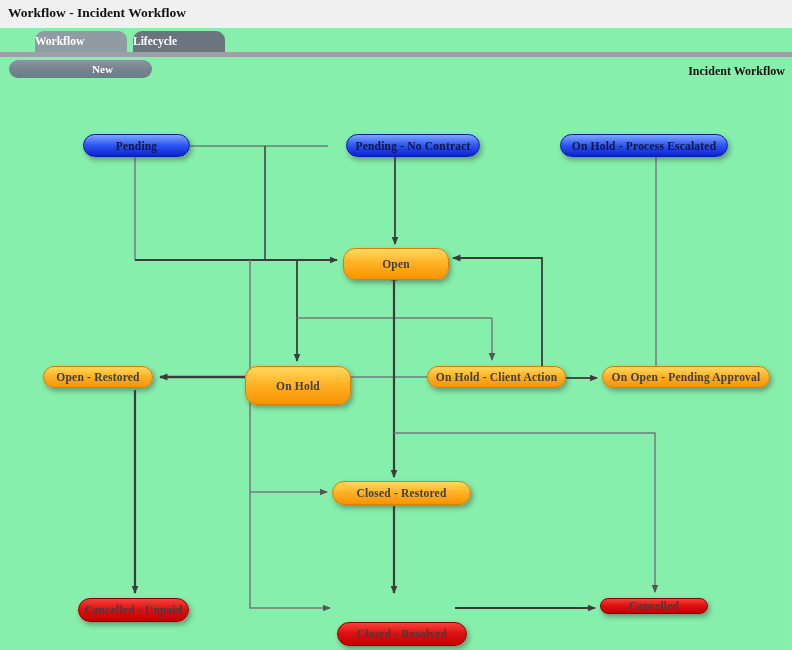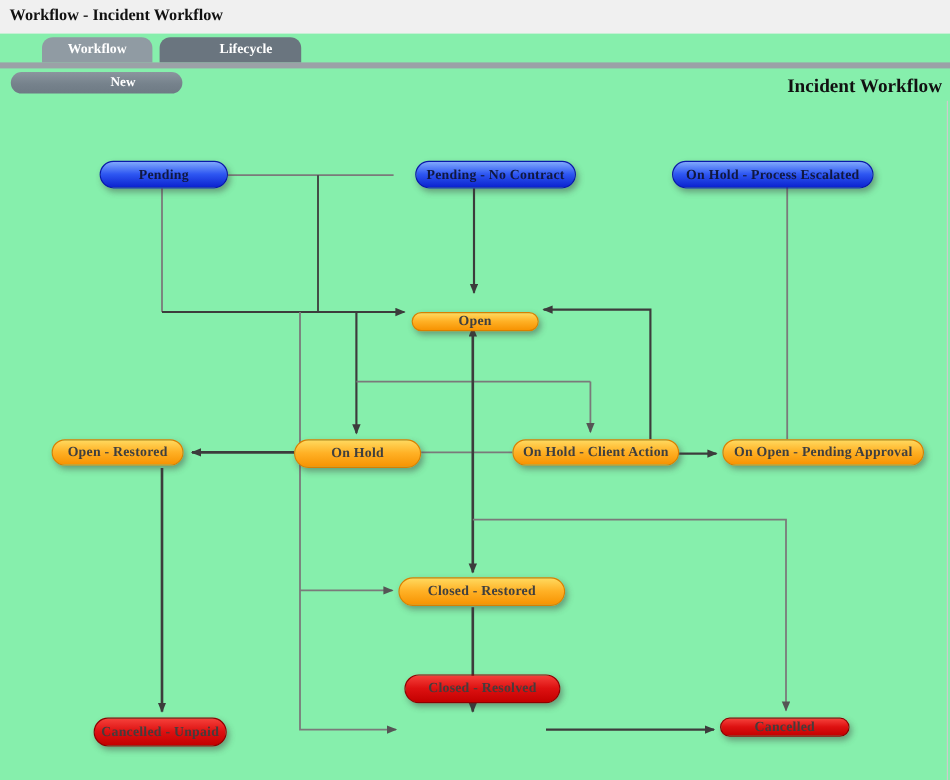--- a/index.html
+++ b/index.html
@@ -3,29 +3,29 @@
 <meta charset="utf-8">
 <style>
   html,body{margin:0;padding:0;background:#fff;}
   .page{position:relative;width:792px;height:650px;background:#86efac;overflow:hidden;
         font-family:Liberation Serif, serif;}
   
   .title-bar{position:absolute;left:0;top:0;width:792px;height:28px;background:#f0f0f0;}
   .title-bar .title{position:absolute;left:8px;top:5px;font-size:13.5px;font-weight:bold;color:#111;}
   
   .tab{position:absolute;top:31px;height:21px;border-radius:9px 9px 0 0;color:#fff;
-       font-size:11.5px;font-weight:bold;text-align:center;line-height:21px;cursor:default;}
+       font-size:11.5px;font-weight:bold;text-align:left;line-height:21px;cursor:default;}
   .tab-inactive{left:35px;width:92px;background:#909ba3;}
-  .tab-active{left:133px;width:92px;background:#6a757f;padding-left:26px;}
+  .tab-active{left:133px;width:92px;background:#6a757f;}
   .tab-divider{position:absolute;left:0;top:52px;width:792px;height:5px;background:#9ba1a7;}
   
   .new-btn{position:absolute;left:9px;top:60px;width:99px;height:18px;border-radius:10px;
            background:linear-gradient(180deg,#8b959e 0%,#76828c 55%,#6e7a84 100%);
            color:#fff;font-size:11px;font-weight:bold;text-align:center;line-height:18px;padding-left:44px;}
-  .panel-title{position:absolute;right:7px;top:64px;font-size:16px;font-weight:bold;color:#111;}
+  .panel-title{position:absolute;right:7px;top:64px;font-size:12px;font-weight:bold;color:#111;}
   .right-border{position:absolute;top:84px;bottom:0;right:2px;width:1px;background:#cccccc;}
   
   .edges{position:absolute;left:0;top:0;width:792px;height:650px;pointer-events:none;z-index:1;}
   .edge-dark{stroke:var(--edge-dark,#3c3c3c);fill:none;}
   .edge-gray{stroke:var(--edge-gray,#7a7a7a);fill:none;}
   .node{position:absolute;z-index:2;display:flex;align-items:center;justify-content:center;
         border-radius:12px;font-size:11.5px;font-weight:bold;letter-spacing:.2px;white-space:nowrap;
         box-shadow:2px 3px 5px rgba(60,60,60,.45);box-sizing:border-box;cursor:default;}
   .node-blue{background:linear-gradient(180deg,var(--blue-top,#7fa8fc) 0%,var(--blue-mid,#2e57f2) 48%,var(--blue-bottom,#0b23cf) 100%);
              border:1px solid var(--blue-border,#0a18a8);color:var(--blue-text,#101840);text-align:center;}
@@ -80,25 +80,25 @@
         <polyline points="394,433 655,433 655,592" class="edge-gray" stroke-width="1.5" marker-end="url(#arr-gray)"></polyline>
         <polyline points="135,390 135,593" class="edge-dark" stroke-width="2.2" marker-end="url(#arr-dark)"></polyline>
         <polyline points="455,608 595,608" class="edge-dark" stroke-width="1.8" marker-end="url(#arr-dark)"></polyline>
       </g>
   </svg>
 
   <div id="node-layer">
       <div class="node node-blue" style="left: 83px; top: 134px; width: 107px; height: 23px;">Pending</div>
       <div class="node node-blue" style="left: 346px; top: 134px; width: 134px; height: 23px;">Pending - No Contract</div>
       <div class="node node-blue" style="left: 560px; top: 134px; width: 168px; height: 23px;">On Hold - Process Escalated</div>
-      <div class="node node-orange" style="left: 343px; top: 260px; width: 106px; height: 16px;">Open</div>
+      <div class="node node-orange" style="left: 343px; top: 248px; width: 106px; height: 32px;">Open</div>
       <div class="node node-orange" style="left: 43px; top: 366px; width: 110px; height: 22px;">Open - Restored</div>
-      <div class="node node-orange" style="left: 245px; top: 366px; width: 106px; height: 24px;">On Hold</div>
+      <div class="node node-orange" style="left: 245px; top: 366px; width: 106px; height: 39px;">On Hold</div>
       <div class="node node-orange" style="left: 427px; top: 366px; width: 139px; height: 22px;">On Hold - Client Action</div>
       <div class="node node-orange" style="left: 602px; top: 366px; width: 168px; height: 22px;">On Open - Pending Approval</div>
       <div class="node node-orange" style="left: 332px; top: 481px; width: 139px; height: 24px;">Closed - Restored</div>
       <div class="node node-red" style="left: 78px; top: 598px; width: 111px; height: 24px;">Cancelled - Unpaid</div>
-      <div class="node node-red" style="left: 337px; top: 562px; width: 130px; height: 24px;">Closed - Resolved</div>
+      <div class="node node-red" style="left: 337px; top: 622px; width: 130px; height: 24px;">Closed - Resolved</div>
       <div class="node node-red" style="left: 600px; top: 598px; width: 108px; height: 16px;">Cancelled</div>
     </div>
 
   <div class="right-border"></div>
 </div>
 
 </body></html>

